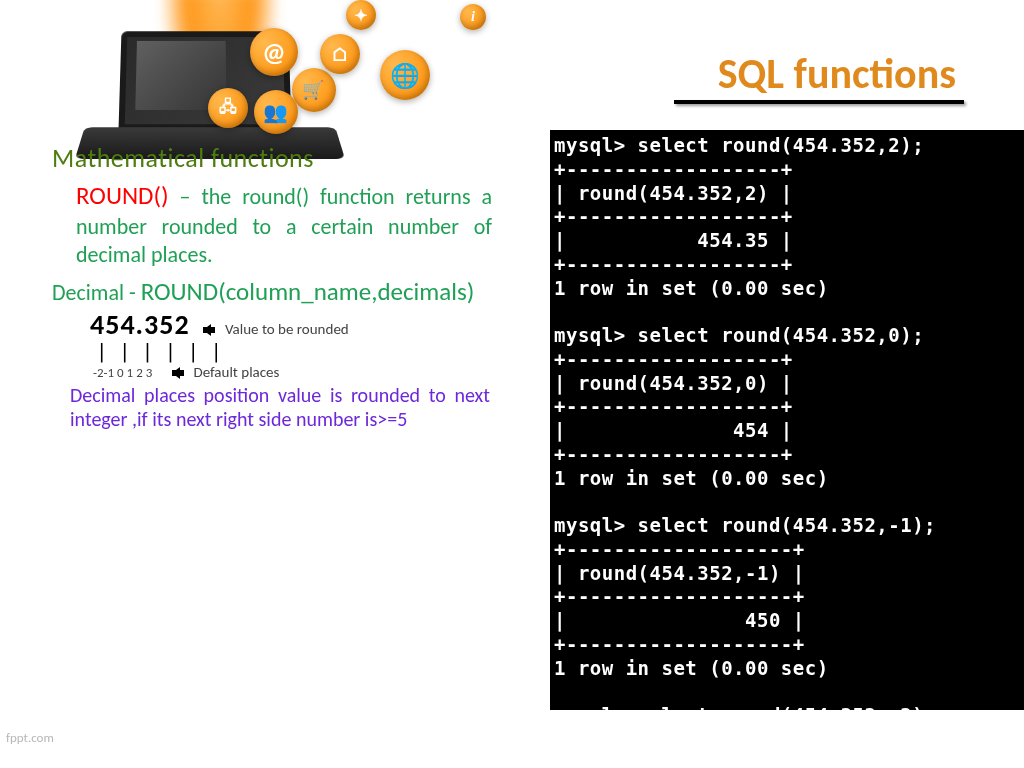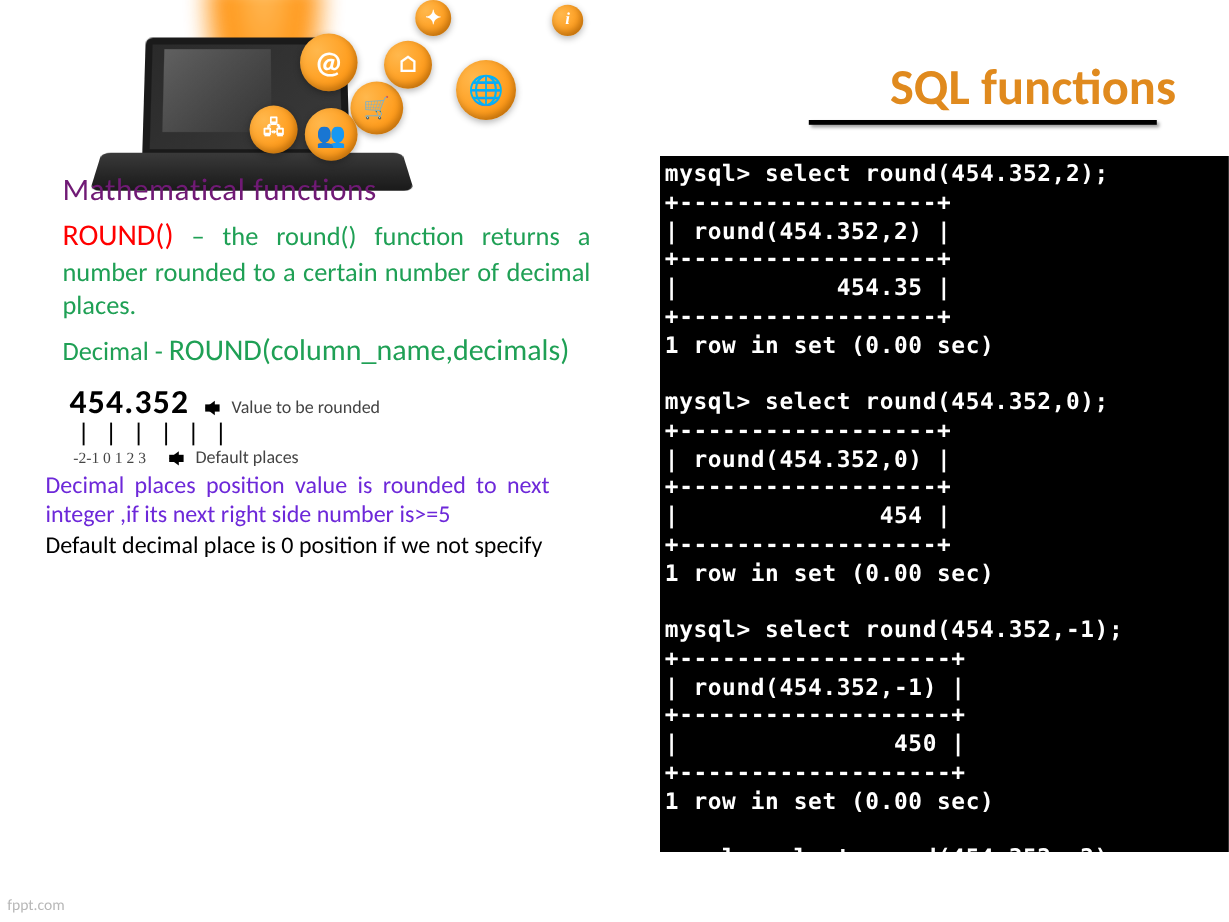--- a/index.html
+++ b/index.html
@@ -79,21 +79,21 @@
   .orb.o4{width:50px;height:50px;top:50px;left:320px;font-size:24px;}
   .orb.o5{width:30px;height:30px;top:0px;left:286px;font-size:16px;}
   .orb.o6{width:44px;height:44px;top:90px;left:194px;font-size:20px;}
   .orb.o7{width:40px;height:40px;top:88px;left:148px;font-size:16px;}
   .orb.o8{width:26px;height:26px;top:4px;left:400px;font-size:14px;font-style:italic;font-family:serif;}
 
   
   .page-title {
     position: absolute;
     top: 48px;
-    right: 44px;
+    right: 68px;
     color: #e08a1e;
     font-size: 42px;
     font-weight: bold;
     padding-bottom: 6px;
   }
   .title-underline{
     position:absolute;
     top:100px;
     right:60px;
     width:290px;
@@ -102,51 +102,50 @@
     box-shadow:2px 2px 3px rgba(0,0,0,0.4);
   }
 
   
   .left-col {
     position: absolute;
     top: 142px;
     left: 52px;
     width: 440px;
   }
-  .math-heading { color:#701a75; font-size:26px; margin-bottom:6px; letter-spacing:0.5px; }
+  .math-heading { color:#4d7c0f; font-size:26px; margin-bottom:6px; letter-spacing:0.5px; }
   .round-hdr { color:#ff0000; font-size:25px; }
-  .desc-block { color:#1fa055; font-size:22px; text-align:justify; line-height:1.3; margin-top:2px; }
+  .desc-block { color:#1fa055; font-size:22px; text-align:justify; line-height:1.3; margin-top:2px;margin-left:24px; }
   .syntax-line { margin-top:6px; color:#1fa055; font-size:22px; text-align:justify; }
   .syntax-line .sm { font-size:25px; }
   .col-desc { color:#1fa055; font-size:22px; text-align:justify; line-height:1.28; margin-top:2px; }
   .dec-desc { color:#1fa055; font-size:22px; text-align:justify; line-height:1.28; margin-top:12px; }
   .diagram {
     position:relative;
-    margin-top:10px;
     font-family:Calibri,Arial,sans-serif;
     width:390px;
-    left:6px;
+    left:38px;
   }
   .big-num { font-size:28px; font-weight:600; color:#000; letter-spacing:1px; }
   .lbl-small { font-size:15px; color:#444; }
   .arrow-left {
     display:inline-block;
     width:18px;height:12px;
     position:relative;
     margin:0 6px 0 4px;
     vertical-align:middle;
   }
   .arrow-left::before{
     content:"";position:absolute;top:3px;left:6px;width:12px;height:6px;background:#000;
   }
   .arrow-left::after{
     content:"";position:absolute;left:0;top:0;border:6px solid transparent;border-right:8px solid #000;
   }
   .ticks{font-family:monospace;font-size:19px;color:#000;letter-spacing:0px;margin-left:6px;margin-top:-2px;}
-  .tick-labels{font-size:13px;color:#444;letter-spacing:0px;margin-left:3px;margin-top:-2px;font-family:Liberation Serif, serif;}
+  .tick-labels{font-size:13px;color:#444;letter-spacing:0px;margin-left:3px;margin-top:-2px;}
   .explain { color:#6d28d9; font-size:20px; text-align:justify; line-height:1.22; margin-top:2px; width:420px; margin-left:-20px;}
   .explain2 { color:#000; font-size:20px; line-height:1.22; margin-top:2px; width:420px;margin-left:-20px;}
 
   
   .terminal {
     position: absolute;
     top: 130px;
     left: 550px;
     width: 480px;
     height: 580px;
@@ -156,21 +155,21 @@
     font-size: 19px;
     font-weight: bold;
     padding: 4px 4px;
     line-height: 1.25;
     letter-spacing: 0.5px;
     overflow:hidden;
   }
   .terminal pre { white-space: pre; }
   .watermark{
     position:absolute;
-    bottom:6px;left:6px;
+    bottom:23px;left:6px;
     color:#b8b8b8;font-size:13px;
   }
 </style>
 </head>
 <body>
 
 <div class="laptop-area">
   <div class="glow"></div>
   <div class="laptop">
     <div class="laptop-screen"></div>
@@ -206,21 +205,20 @@
       <span class="arrow-left"></span>
       <span class="lbl-small">Value to be rounded</span>
     </div>
     <div class="ticks">| | |  | | |</div>
     <div>
       <span class="tick-labels">-2-1 0   1 2 3</span>
       <span class="arrow-left" style="margin-left:10px;"></span>
       <span class="lbl-small">Default places</span>
     </div>
     <div class="explain">Decimal places position value is rounded to next integer ,if its next right side number is&gt;=5</div>
-    <div class="explain2">Default decimal place is 0 position if we not specify</div>
   </div>
 </div>
 
 <div class="terminal">
   <pre>mysql&gt; select round(454.352,2);
 +------------------+
 | round(454.352,2) |
 +------------------+
 |           454.35 |
 +------------------+

